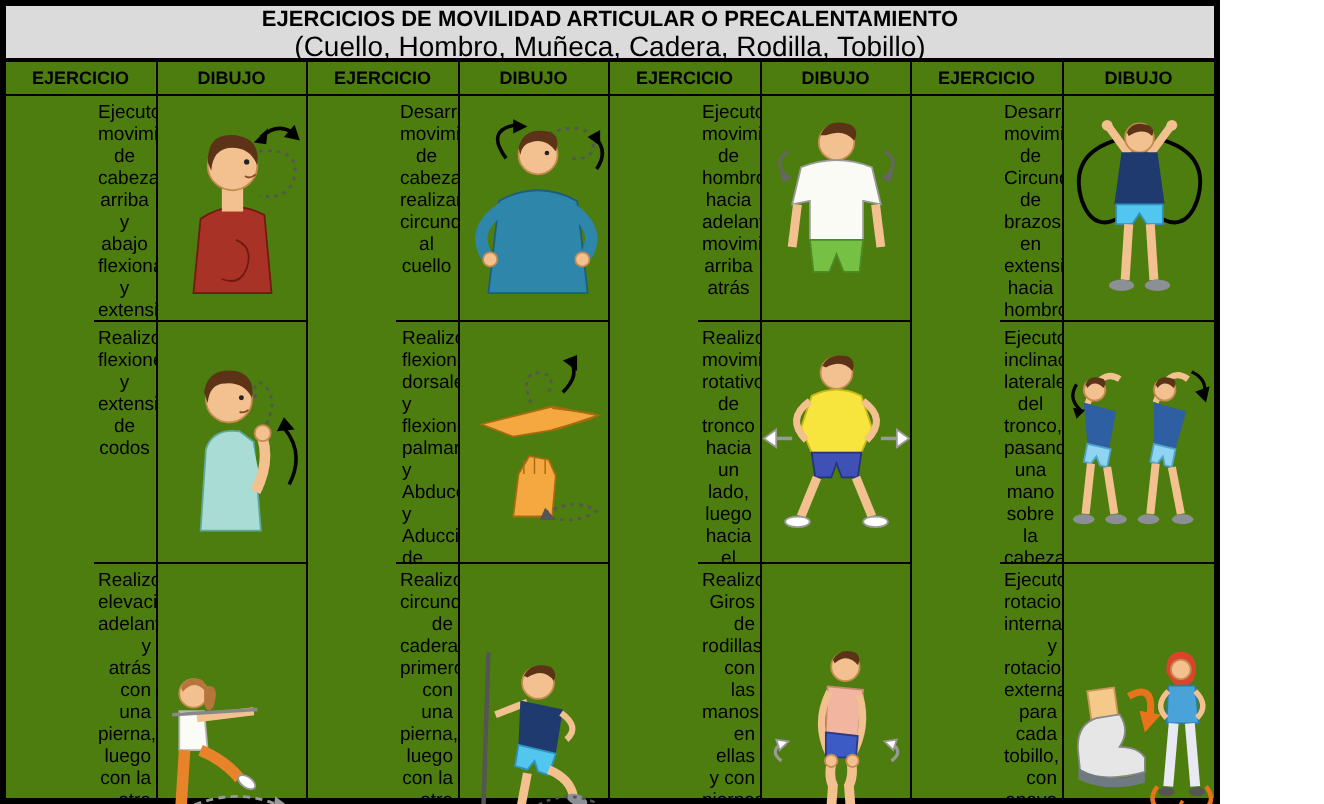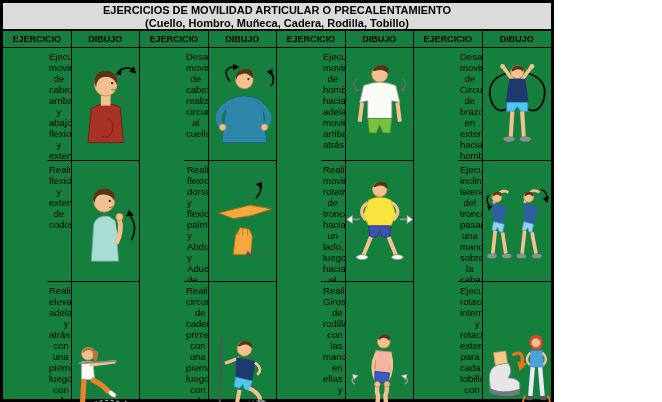--- a/index.html
+++ b/index.html
@@ -1,27 +1,27 @@
 <!DOCTYPE html>
 <html><head>
 <meta charset="utf-8">
 <style>
   html,body{margin:0;padding:0;background:#fff;}
   .sheet{
-    width:554px;height:402px;box-sizing:border-box;
-    border:3px solid #000;background:#15803d;
+    width:610px;height:402px;box-sizing:border-box;
+    border:3px solid #000;background:#4d7c0f;
     font-family:"Liberation Sans", sans-serif;color:#000;
     display:flex;flex-direction:column;
   }
   .title-band{
     height:26px;flex:0 0 26px;background:#DBDBDB;border-bottom:2px solid #000;
     display:flex;flex-direction:column;justify-content:center;text-align:center;
   }
   .title-line1{font-size:11px;font-weight:bold;line-height:13px;}
-  .title-line2{font-size:11px;font-weight:bold;line-height:12px;}
+  .title-line2{font-size:14px;font-weight:normal;line-height:12px;}
   .grid{
     flex:1 1 auto;display:grid;
     grid-template-columns:repeat(8,1fr);
     grid-template-rows:17px 113px 121px 1fr;
   }
   .grid > div{
     border-right:1px solid #000;border-bottom:1px solid #000;
     box-sizing:border-box;overflow:hidden;
   }
   .grid > div:nth-child(8n){border-right:none;}

